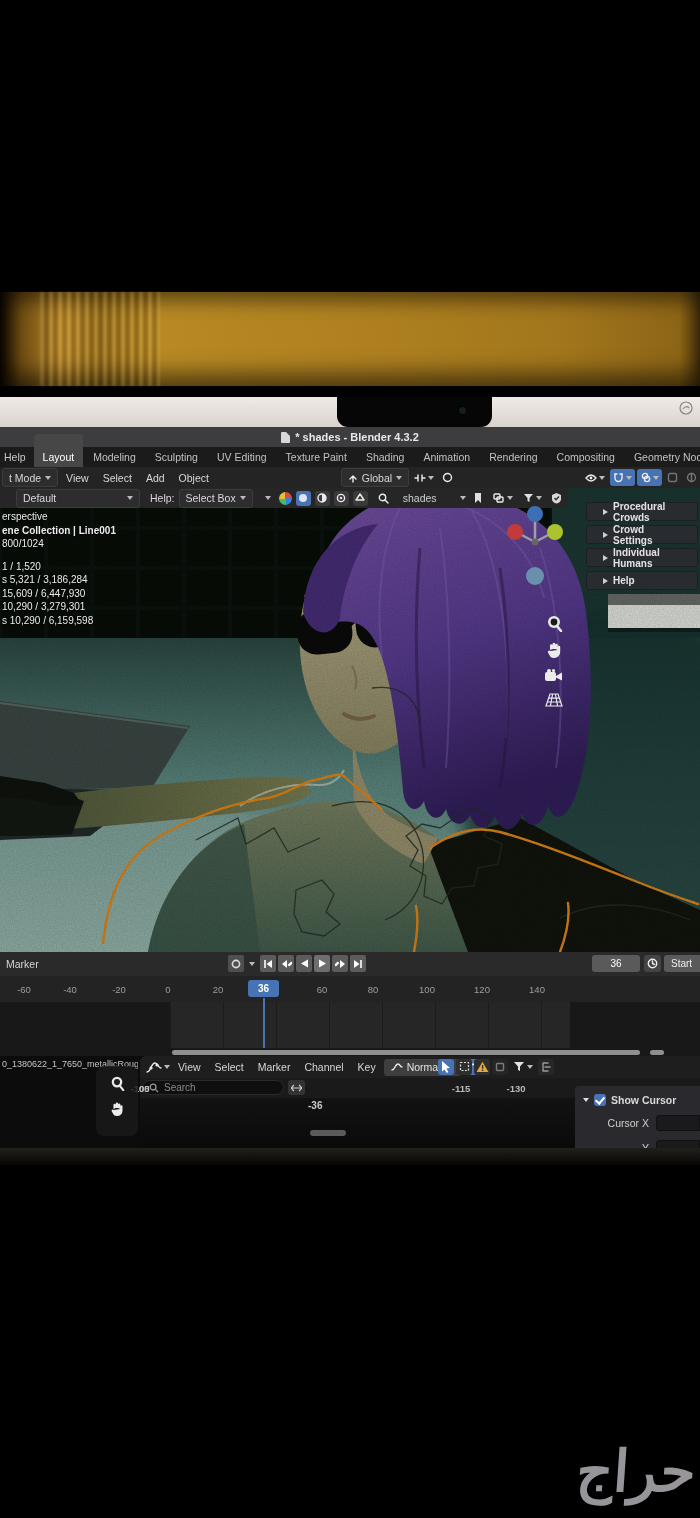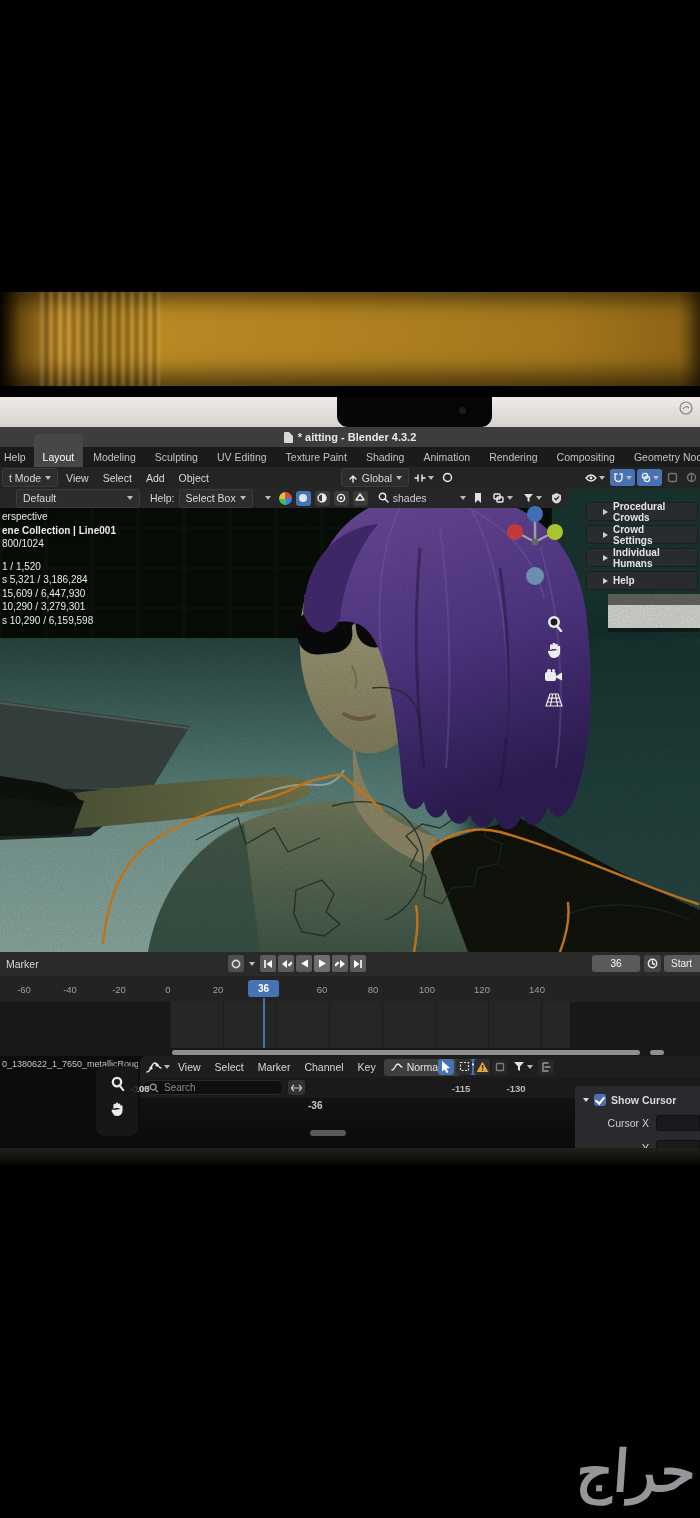--- a/index.html
+++ b/index.html
@@ -47,21 +47,21 @@
   .mini-btn.dim{opacity:.4;}
 
   .viewport{position:absolute;left:0;top:61px;width:700px;height:464px;overflow:hidden;background:#274742;}
   .hdr3{position:absolute;left:0;top:0;width:568px;height:20px;background:#262626;
     display:flex;align-items:center;color:#d8d8d8;font-size:10.5px;gap:4px;padding-left:16px;box-sizing:border-box;
     border-radius:0 0 4px 0;}
   .tool-ico{width:15px;height:15px;border-radius:3px;background:#3a3a3a;display:flex;align-items:center;justify-content:center;}
   .tool-ico.on{background:#4772b3;}
   .sphere{width:13px;height:13px;border-radius:50%;
     background:conic-gradient(#e0493a 0 25%,#3f7de0 25% 50%,#3fc25b 50% 75%,#e0c23a 75% 100%);}
-  .vsearch{display:flex;gap:4px;color:#cfcfcf;padding-left:6px;}
+  .vsearch{display:flex;align-items:center;gap:14px;color:#cfcfcf;padding-left:6px;}
 
   .stats{position:absolute;left:2px;top:22px;color:#ececec;font-size:10px;line-height:13.5px;
     text-shadow:0 1px 2px rgba(0,0,0,.9);}
   .stats .gap{height:9px;}
 
   .npanel{position:absolute;left:586px;top:14px;width:112px;display:flex;flex-direction:column;gap:4px;}
   .ntab{height:17px;background:rgba(42,44,50,.93);border:1px solid #1d1d22;border-radius:3px;
     color:#e2e2e2;font-size:10px;display:flex;align-items:center;gap:5px;padding:0 16px;font-weight:bold;}
   .ntab .tri{width:0;height:0;border-top:3.5px solid transparent;border-bottom:3.5px solid transparent;
     border-left:5px solid #cfcfcf;}
@@ -153,21 +153,21 @@
     <svg class="emblem" width="16" height="16" viewBox="0 0 16 16">
       <circle cx="8" cy="8" r="6" fill="none" stroke="#6a6660" stroke-width="1.2"></circle>
       <path d="M5,9 q3,-4 6,-1" fill="none" stroke="#6a6660" stroke-width="1.2"></path>
     </svg>
   </div>
 
   <div class="screen">
 
     <div class="titlebar">
       <span class="doc-icon"></span>
-      <span>* aitting - Blender 4.3.2</span>
+      <span>* shades - Blender 4.3.2</span>
     </div>
 
     <div class="topbar">
       <span class="menu">Help</span>
       <span class="ws active">Layout</span>
       <span class="ws">Modeling</span>
       <span class="ws">Sculpting</span>
       <span class="ws">UV Editing</span>
       <span class="ws">Texture Paint</span>
       <span class="ws">Shading</span>

